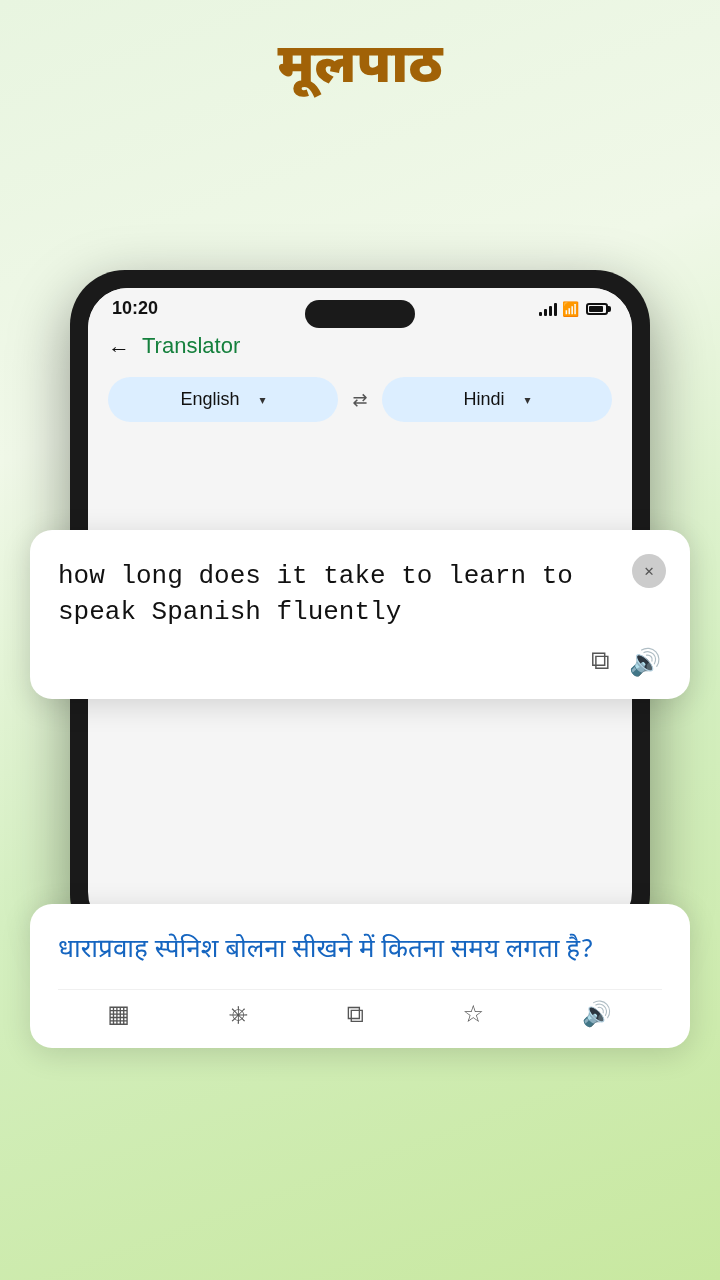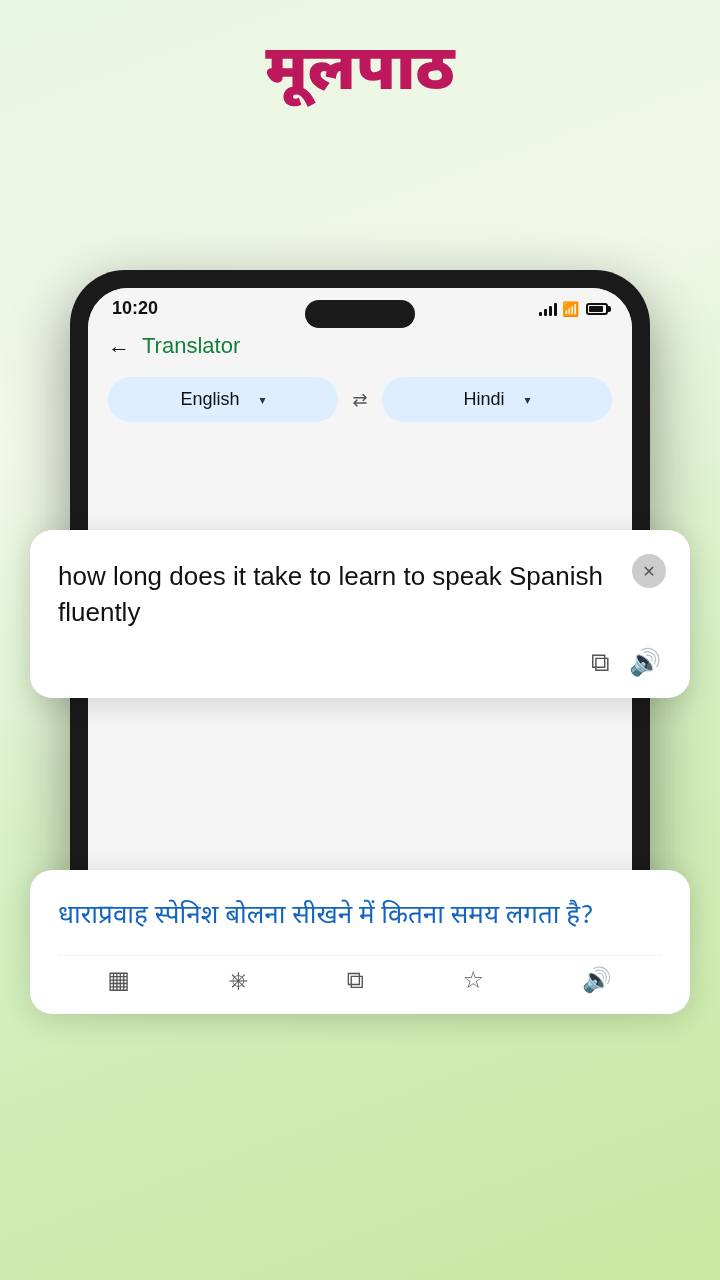--- a/index.html
+++ b/index.html
@@ -13,23 +13,23 @@
       position: relative;
     }
 
     .header-section {
       text-align: center;
       padding-top: 40px;
       padding-bottom: 20px;
     }
 
     .title-original {
-      font-size: 62px;
+      font-size: 54px;
       font-weight: 900;
-      color: #be185d;
+      color: #a16207;
       font-family: 'Noto Sans Devanagari', Arial, sans-serif;
       line-height: 1.1;
     }
 
     .title-translated {
       font-size: 82px;
       font-weight: 900;
       color: #1565c0;
       font-family: 'Noto Sans Devanagari', Arial, sans-serif;
       line-height: 1.1;
@@ -201,20 +201,21 @@
     .input-card {
       position: absolute;
       left: 30px;
       right: 30px;
       top: 530px;
       background: #ffffff;
       border-radius: 22px;
       padding: 28px 28px 20px;
       box-shadow: 0 6px 30px rgba(0,0,0,0.14);
       z-index: 5;
+      font-family: Liberation Mono, monospace;
     }
 
     .input-text {
       font-size: 26px;
       font-weight: 400;
       color: #111;
       line-height: 1.4;
       padding-right: 40px;
     }
 
@@ -242,21 +243,21 @@
 
     .action-icon {
       font-size: 26px;
       color: #555;
     }
 
     .output-card {
       position: absolute;
       left: 30px;
       right: 30px;
-      top: 870px;
+      top: 904px;
       background: #ffffff;
       border-radius: 22px;
       padding: 28px 28px 20px;
       box-shadow: 0 6px 30px rgba(0,0,0,0.14);
       z-index: 3;
     }
 
     .output-text {
       font-size: 26px;
       font-weight: 400;

